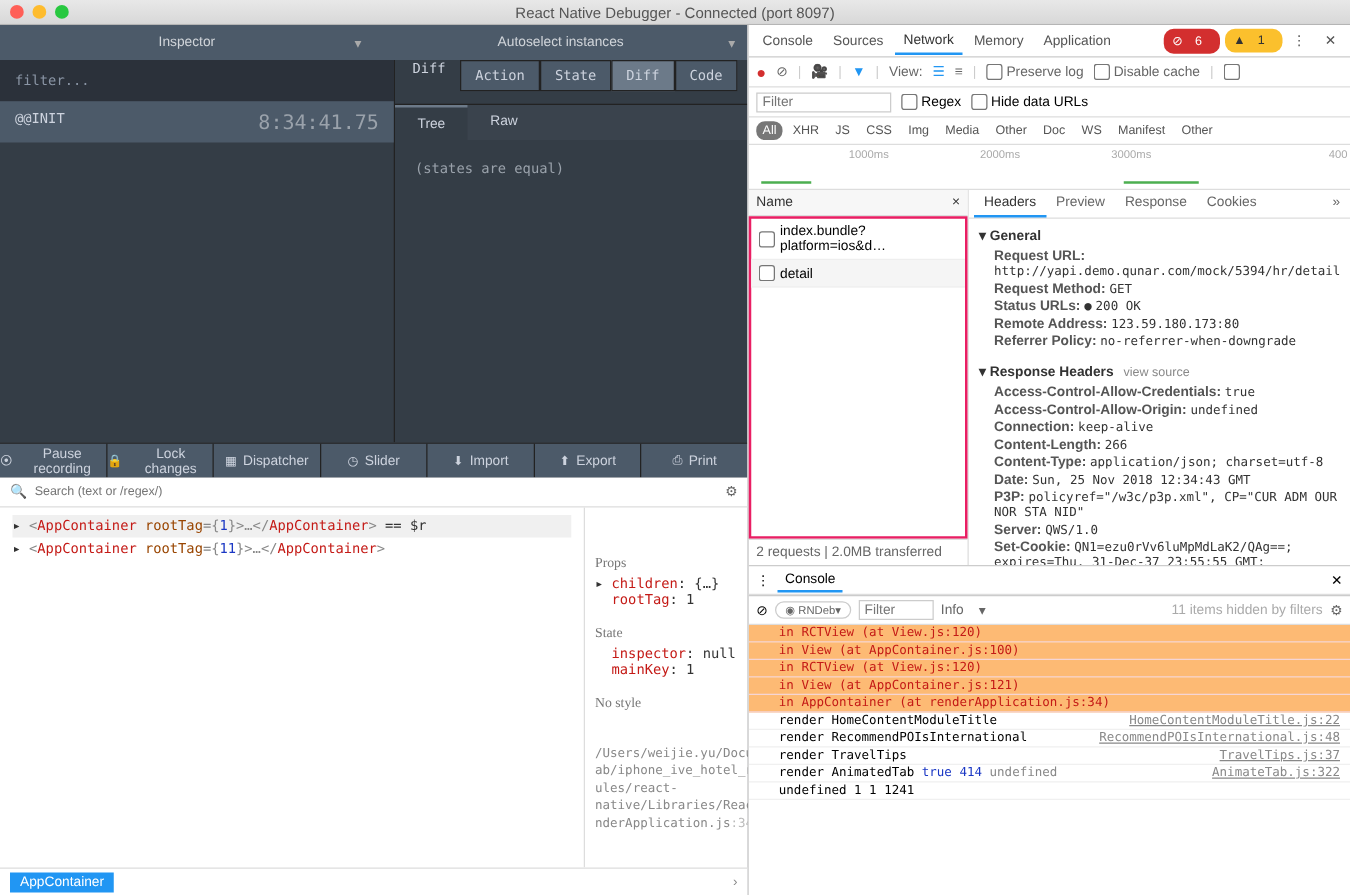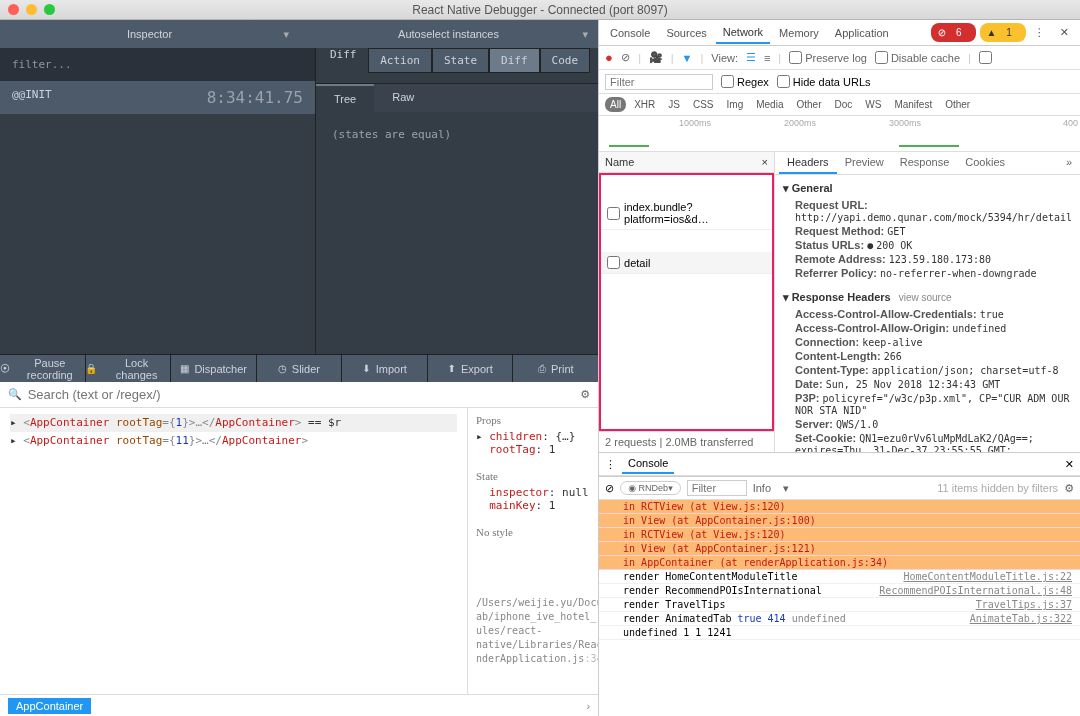--- a/index.html
+++ b/index.html
@@ -35,31 +35,31 @@
 .subtabs div.active { background: #343d46; border-top: 2px solid #6c7a89; }
 .states-eq { padding: 16px; font-family: Menlo, monospace; font-size: 11px; color: #9aa2ab; }
 
 .toolbar { display: flex; background: #4c5a69; border-top: 1px solid #222; height: 28px; }
 .toolbar button { flex: 1; background: transparent; border: none; border-right: 1px solid #222; color: #cdd3de; font-size: 11px; cursor: pointer; display: flex; align-items: center; justify-content: center; gap: 5px; }
 .toolbar button:last-child { border-right: none; }
 .tb-icon { font-size: 10px; }
 
 .react-devtools { flex: 1; background: #fff; color: #333; display: flex; flex-direction: column; }
 .search-row { display: flex; align-items: center; padding: 5px 8px; border-bottom: 1px solid #ddd; gap: 6px; }
-.search-row input { flex: 1; border: none; outline: none; font-size: 13px; }
+.search-row input { flex: 1; border: none; outline: none; font-size: 10px; }
 .tree-area { display: flex; flex: 1; }
 .tree-pane { width: 468px; padding: 6px 10px; font-family: Menlo, monospace; font-size: 11px; overflow: auto; border-right: 1px solid #ddd; }
 .tree-line { white-space: pre; line-height: 18px; }
 .tree-line.sel { background: #f0f0f0; }
 .tag-name { color: #c41a16; }
 .attr-k { color: #994500; }
 .attr-v { color: #1a37c4; }
 .punct { color: #888; }
 .props-pane { flex: 1; padding: 6px 8px; font-family: Menlo, monospace; font-size: 11px; color: #333; overflow: auto; }
-.props-pane .hdr { color: #777; font-family: -apple-system; margin-bottom: 4px; }
+.props-pane .hdr { color: #777; font-family: -apple-system; margin-bottom: 4px; margin-top: 32px; }
 .props-pane .k { color: #c41a16; }
 .props-path { color: #888; position: absolute; bottom: 28px; width: 190px; font-size: 10px; line-height: 14px; word-wrap: break-word; }
 .bc { height: 22px; background: #fff; border-top: 1px solid #ddd; display: flex; align-items: center; padding: 0 8px; }
 .bc-tag { background: #2196f3; color: #fff; padding: 2px 8px; font-size: 11px; }
 .bc-more { margin-left: auto; color: #888; }
 
 .dt-tabs { display: flex; align-items: center; height: 26px; border-bottom: 1px solid #ccc; padding: 0 4px; gap: 2px; font-size: 11px; color: #555; }
 .dt-tabs span { padding: 4px 7px; cursor: pointer; }
 .dt-tabs span.active { color: #333; border-bottom: 2px solid #2196f3; }
 .dt-tabs .badges { margin-left: auto; display: flex; align-items: center; gap: 4px; }
@@ -79,21 +79,21 @@
 .net-type-row span.active { background: #777; color: #fff; border-radius: 7px; }
 
 .timeline { height: 36px; border-bottom: 1px solid #ddd; position: relative; font-size: 9px; color: #aaa; }
 .timeline .tick { position: absolute; top: 2px; }
 .timeline .bar { position: absolute; bottom: 4px; height: 2px; background: #4caf50; }
 
 .net-body { display: flex; height: 300px; }
 .net-list { width: 176px; border-right: 1px solid #ddd; display: flex; flex-direction: column; }
 .net-list-hdr { display: flex; align-items: center; justify-content: space-between; padding: 4px 6px; border-bottom: 1px solid #ddd; font-size: 11px; color: #333; background: #f7f7f7; }
 .net-rows { flex: 1; border: 2px solid #e91e63; }
-.net-row { padding: 4px 6px; border-bottom: 1px solid #eee; display: flex; align-items: center; gap: 4px; margin-top: 22px; }
+.net-row { padding: 4px 6px; border-bottom: 1px solid #eee; display: flex; align-items: center; gap: 4px; }
 .net-row.sel { background: #f5f5f5; }
 .net-row input { margin: 0; }
 .net-status { padding: 4px 6px; border-top: 1px solid #ddd; font-size: 11px; color: #666; }
 
 .net-detail { flex: 1; overflow: auto; font-size: 11px; }
 .net-dtabs { display: flex; border-bottom: 1px solid #ddd; padding: 0 4px; font-size: 11px; }
 .net-dtabs span { padding: 4px 8px; cursor: pointer; color: #666; }
 .net-dtabs span.active { border-bottom: 2px solid #2196f3; color: #333; }
 .net-sec { padding: 4px 8px; }
 .net-sec-h { font-weight: bold; color: #333; padding: 3px 0; }

